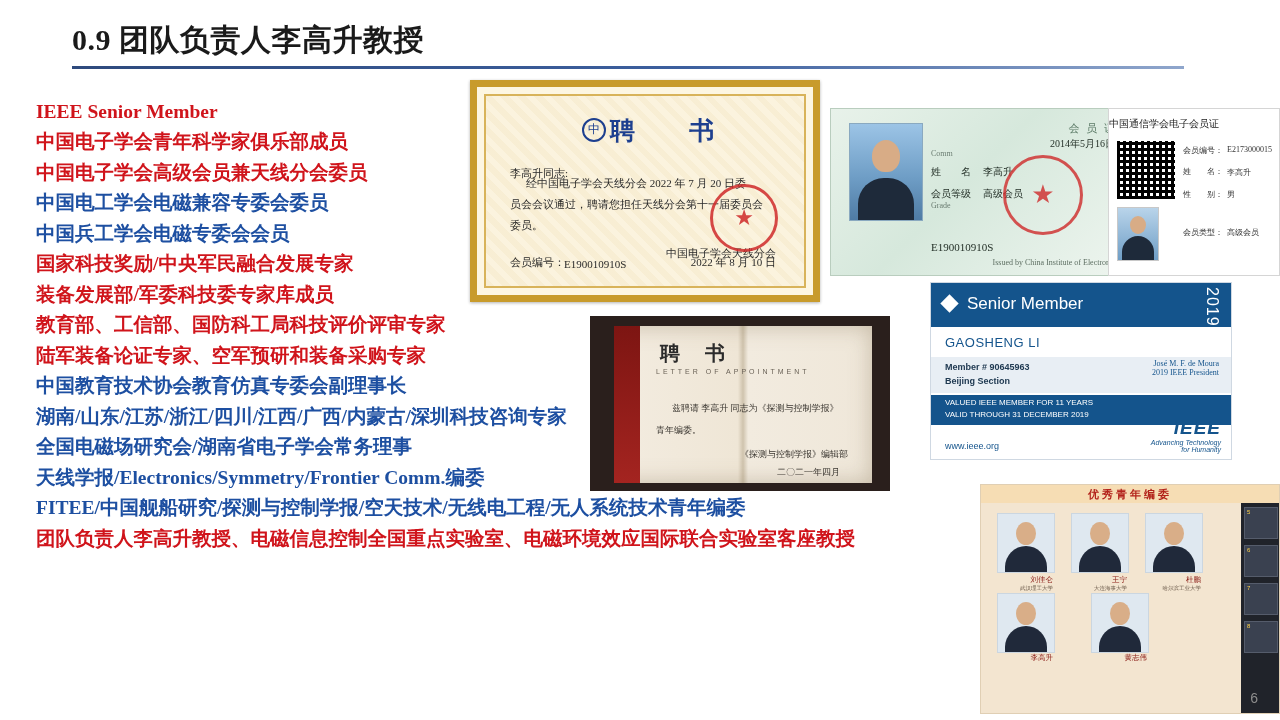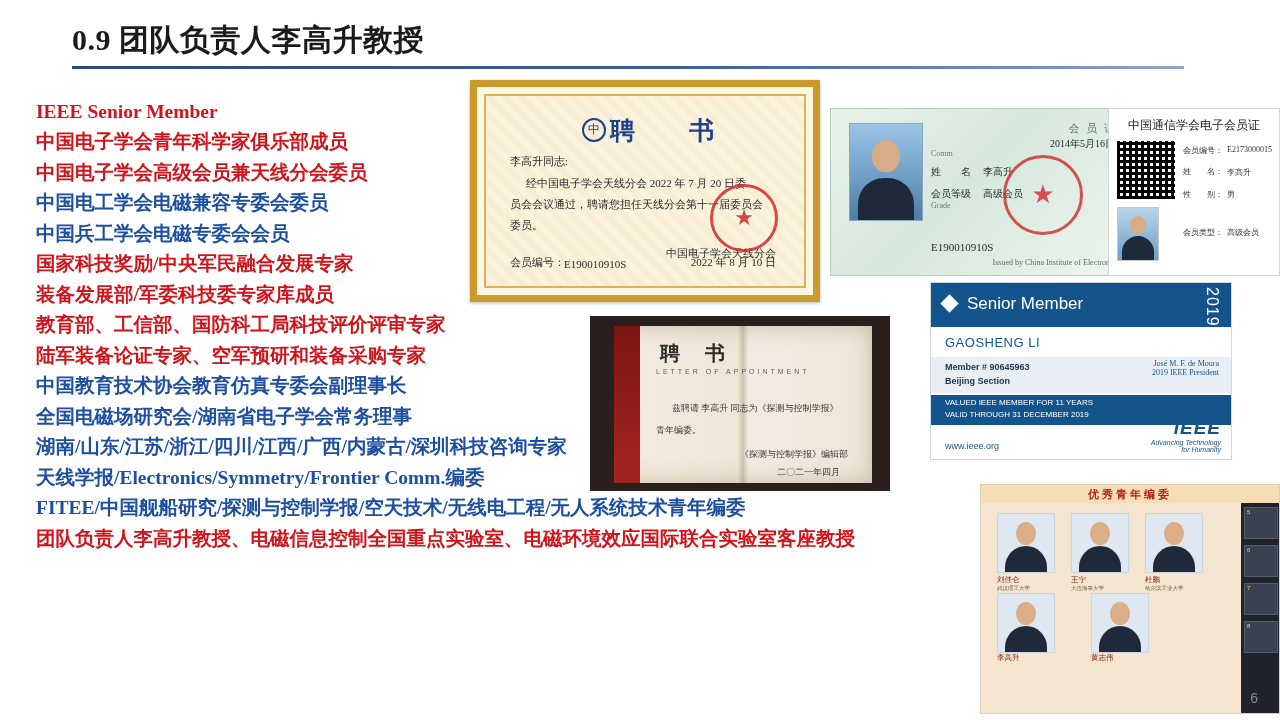--- a/index.html
+++ b/index.html
@@ -187,22 +187,21 @@
   
   .ecard {
     left: 1108px; top: 108px; width: 172px; height: 168px;
     background: #ffffff;
     border: 1px solid #d5d5d5;
     box-sizing: border-box;
   }
   .ecard .t {
     position: absolute;
     left: 0; right: 0; top: 8px;
-    text-align: center;
-    font-size: 12px;
+    font-size: 10px;
     color: #222;
   }
   .ecard .qr {
     position: absolute;
     left: 8px; top: 32px;
     width: 58px; height: 58px;
     background:
       repeating-linear-gradient(0deg, #000 0 3px, #fff 3px 6px),
       repeating-linear-gradient(90deg, #000 0 3px, #fff 3px 6px);
     background-blend-mode: multiply;
@@ -380,21 +379,21 @@
     width: 20px; height: 23px; border-radius: 50%;
     background: #d9ae88;
   }
   .group .cell .bd {
     position: absolute; left: 50%; bottom: 0; transform: translateX(-50%);
     width: 42px; height: 26px; border-radius: 21px 21px 0 0;
     background: #20293a;
   }
   .group .cap {
     position: absolute;
-    font-size: 7.5px; color: #8a1a14; text-align: left; width: 56px;
+    font-size: 7.5px; color: #8a1a14; text-align: right; width: 56px;
   }
   .group .cap .sub { font-size: 5.5px; color: #6b5a4a; display: block; }
   .group .strip {
     position: absolute; right: 0; top: 18px; width: 38px; bottom: 0;
     background: #20232a;
   }
   .group .strip .tile {
     position: absolute; left: 3px; width: 32px; height: 30px;
     background: #3a4150;
     border: 1px solid #555c6b;
@@ -425,32 +424,32 @@
     <div class="bullet red">IEEE Senior Member</div>
     <div class="bullet red">中国电子学会青年科学家俱乐部成员</div>
     <div class="bullet red">中国电子学会高级会员兼天线分会委员</div>
     <div class="bullet blue">中国电工学会电磁兼容专委会委员</div>
     <div class="bullet blue">中国兵工学会电磁专委会会员</div>
     <div class="bullet red">国家科技奖励/中央军民融合发展专家</div>
     <div class="bullet red">装备发展部/军委科技委专家库成员</div>
     <div class="bullet red">教育部、工信部、国防科工局科技评价评审专家</div>
     <div class="bullet red">陆军装备论证专家、空军预研和装备采购专家</div>
     <div class="bullet blue">中国教育技术协会教育仿真专委会副理事长</div>
+    <div class="bullet blue">湖南/山东/江苏/浙江/四川/江西/广西/内蒙古/深圳科技咨询专家</div>
     <div class="bullet blue">全国电磁场研究会/湖南省电子学会常务理事</div>
-    <div class="bullet blue">湖南/山东/江苏/浙江/四川/江西/广西/内蒙古/深圳科技咨询专家</div>
     <div class="bullet blue">天线学报/Electronics/Symmetry/Frontier Comm.编委</div>
     <div class="bullet blue">FITEE/中国舰船研究/探测与控制学报/空天技术/无线电工程/无人系统技术青年编委</div>
     <div class="bullet red">团队负责人李高升教授、电磁信息控制全国重点实验室、电磁环境效应国际联合实验室客座教授</div>
   </div>
 
   <div class="media cert-gold">
     <div class="inner">
       <div class="emblem">中</div>
       <div class="big-title">聘 书</div>
-      <div class="ln" style="left:24px; top:58px;text-align:center;">李高升同志:</div>
+      <div class="ln" style="left:24px; top:70px;text-align:center;">李高升同志:</div>
       <div class="ln" style="left:40px; top:80px;">经中国电子学会天线分会 2022 年 7 月 20 日委</div>
       <div class="ln" style="left:24px; top:101px;">员会会议通过，聘请您担任天线分会第十一届委员会</div>
       <div class="ln" style="left:24px; top:122px;">委员。</div>
       <div class="ln" style="right:28px; top:150px;">中国电子学会天线分会</div>
       <div class="ln" style="left:24px; bottom:16px;">会员编号：</div>
       <div class="ln" style="left:78px; bottom:16px;">E190010910S</div>
       <div class="ln" style="right:28px; bottom:16px;">2022 年 8 月 10 日</div>
       <div class="seal">
           <span class="star">★</span>
         </div>

